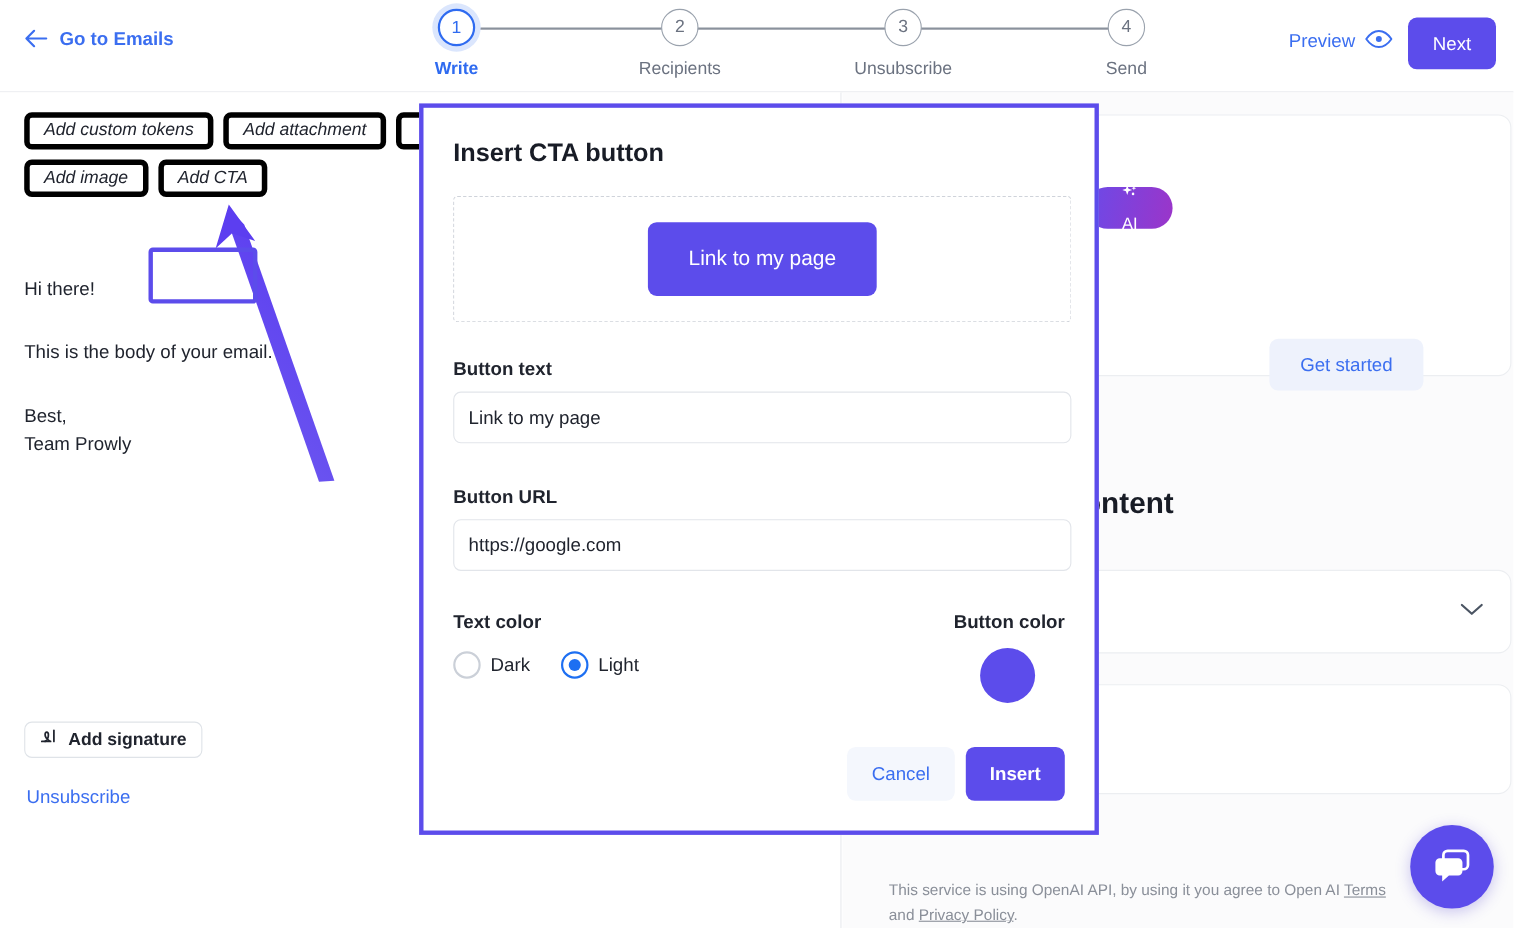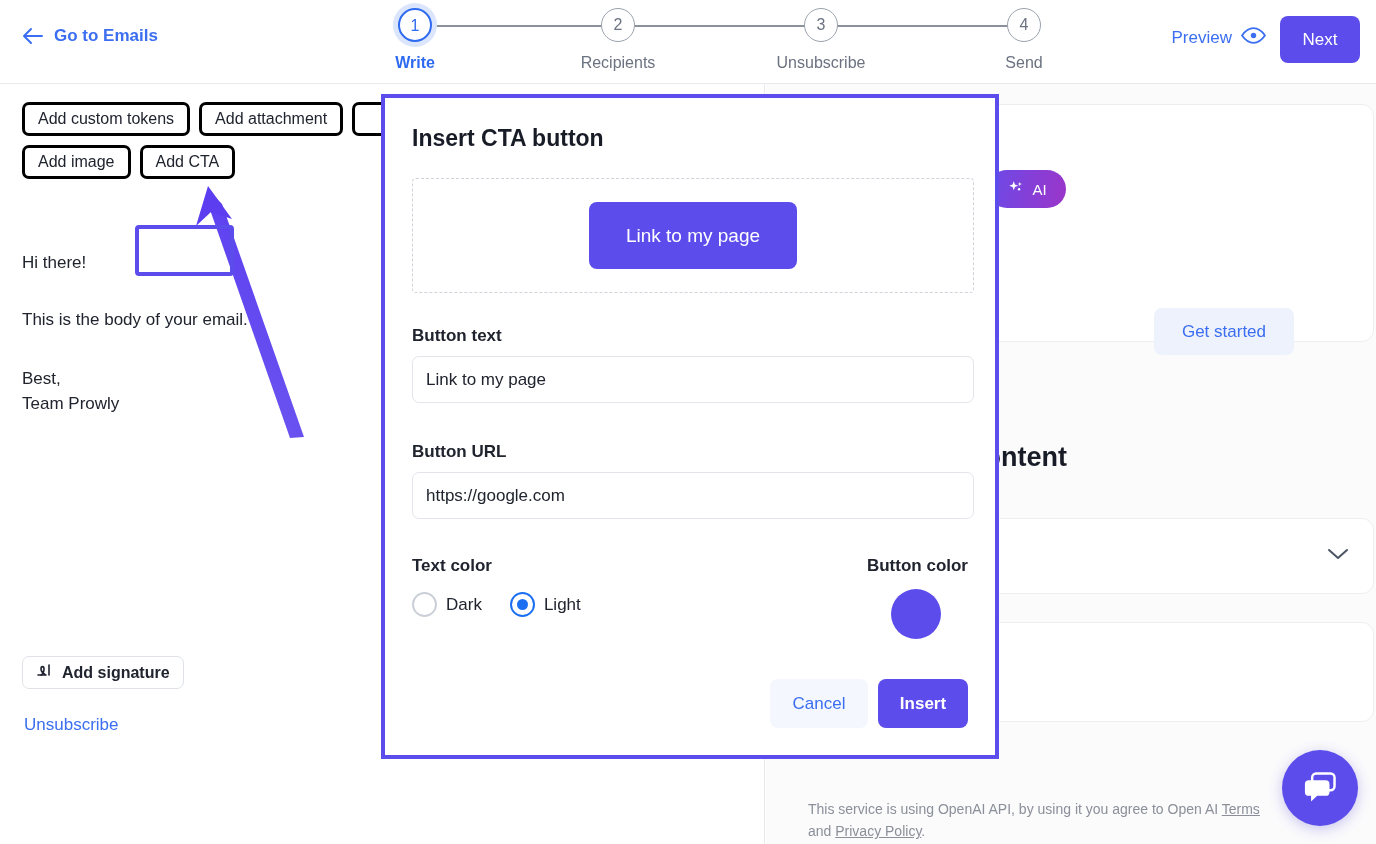--- a/index.html
+++ b/index.html
@@ -11,21 +11,21 @@
   }
   #app { position: relative; width: 1376px; height: 844px; }
 
   
   .header {
     position: absolute; left: 0; top: 0; width: 1376px; height: 84px;
     background: #fff; border-bottom: 1px solid #e8eaee;
   }
   .back-link {
     position: absolute; left: 22px; top: 26px;
-    display: flex; align-items: center; gap: 10px;
+    display: flex; align-items: flex-start; gap: 10px;
     color: #3b6ef0; font-size: 17px; font-weight: 600; cursor: pointer;
   }
   .back-arrow { width: 22px; height: 18px; display: block; }
 
   .stepper {
     position: absolute; left: 355px; top: 8px; width: 660px; height: 70px;
   }
   .step { position: absolute; top: 0; width: 120px; text-align: center; }
   .step .circle {
     width: 34px; height: 34px; border-radius: 50%;
@@ -59,24 +59,25 @@
   }
 
   
   .editor {
     position: absolute; left: 0; top: 84px; width: 765px; height: 760px;
     background: #fff; border-right: 1px solid #e8eaee;
   }
   .toolbar { position: absolute; left: 22px; top: 18px; width: 730px; }
   .tb-row { display: flex; gap: 9px; margin-bottom: 9px; }
   .tb-btn {
-    height: 34px; padding: 0 13px; border: 3px solid #000000; border-radius: 7px;
+    height: 34px; padding: 0 13px; border: 5px solid #000000; border-radius: 7px;
     background: #fff; font-size: 16px; color: #20242e; cursor: pointer;
     display: flex; align-items: center; white-space: nowrap;
     font-family: "Liberation Sans", sans-serif;
+    font-style: italic;
   }
   .cta-highlight {
     position: absolute; left: 135px; top: 141px; width: 99px; height: 51px;
     border: 4px solid #5c4ceb; border-radius: 4px; pointer-events: none; z-index: 6;
   }
 
   .body-text {
     position: absolute; left: 22px; top: 168px; width: 600px;
     font-size: 17px; color: #20242e; line-height: 1.35;
   }
@@ -114,20 +115,21 @@
     position: absolute; left: 24px; top: 28px; font-size: 19px;
     font-weight: 700; color: #181c26; white-space: nowrap;
   }
   .ai-badge {
     position: absolute; left: 222px; top: 86px;
     width: 78px; height: 38px; border-radius: 19px;
     background: linear-gradient(100deg, #6b4ae8 0%, #9b35c9 100%);
     color: #fff; font-size: 15px;
     display: flex; align-items: center; justify-content: center; gap: 7px;
     cursor: pointer;
+    flex-direction: column;
   }
   .ai-sub {
     position: absolute; left: 24px; top: 140px; width: 230px;
     font-size: 17px; color: #20242e; line-height: 1.6;
   }
   .get-started {
     position: absolute; left: 388px; top: 224px; width: 140px; height: 47px;
     background: #eef2fc; border-radius: 8px; color: #3b6ef0; font-size: 17px;
     display: flex; align-items: center; justify-content: center; cursor: pointer;
   }

